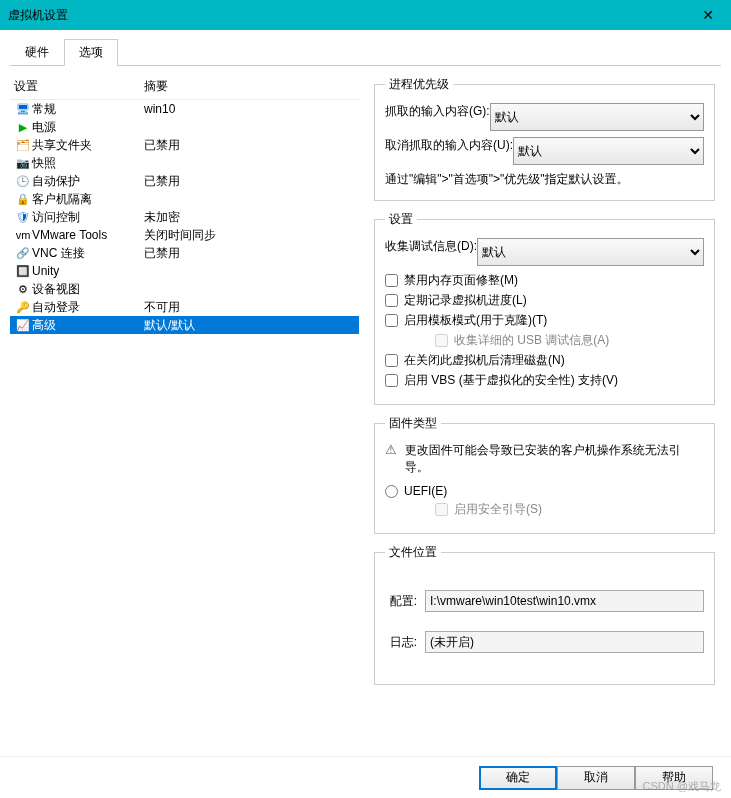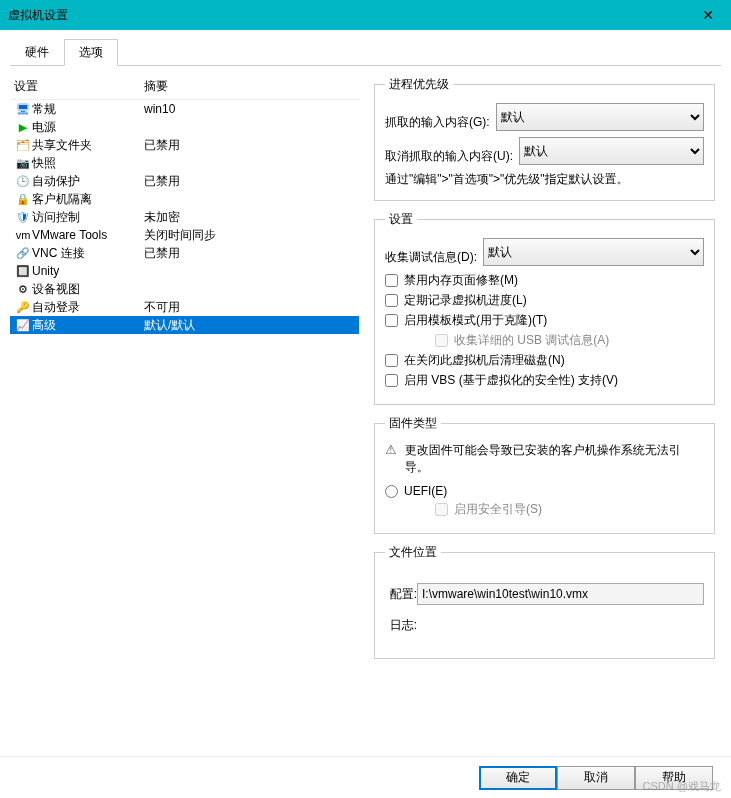--- a/index.html
+++ b/index.html
@@ -17,33 +17,33 @@
 .list-header .col1 { width: 130px; }
 .list-body { flex: 1; border-right: 1px solid #fff; }
 .row { display: flex; align-items: center; height: 18px; padding-left: 4px; cursor: pointer; }
 .row.selected { background: #0078d7; color: #fff; }
 .row .icon { width: 18px; display: inline-flex; justify-content: center; font-size: 11px; }
 .row .name { width: 112px; }
 .row .summary { }
 .right { flex: 1; display: flex; flex-direction: column; gap: 10px; padding-right: 6px; }
 fieldset { border: 1px solid #ccc; padding: 10px 10px 12px 10px; }
 legend { padding: 0 4px; }
-.frow { display: flex; align-items: flex-end; gap: 6px; margin-bottom: 6px; }
+.frow { display: flex; align-items: flex-start; margin-bottom: 6px; }
 .frow label { white-space: nowrap; }
 select { flex: 1; height: 28px; border: 1px solid #999; background: linear-gradient(#fafafa,#e8e8e8); }
 .note { margin-top: 4px; }
 .chk { display: flex; align-items: center; gap: 6px; margin: 3px 0 3px 0; }
 .chk input { width: 13px; height: 13px; }
 .chk.disabled { color: #888; }
 .indent { margin-left: 18px; padding-left: 32px; }
 .warn-row { display: flex; gap: 8px; align-items: flex-start; margin-bottom: 8px; }
 .warn-ico { font-size: 13px; color: #555; }
 .radio { display: flex; align-items: center; gap: 6px; margin: 3px 0; }
 .radio input { width: 13px; height: 13px; }
-.floc-row { display: flex; align-items: center; margin: 12px 0; }
+.floc-row { display: flex; align-items: center; gap: 8px; margin: 19px 0; }
 .floc-row .floc-label { width: 32px; text-align: right; }
 .floc-row input { flex: 1; height: 22px; border: 1px solid #aaa; padding: 0 4px; background: #f4f4f4; }
 .footer { height: 42px; display: flex; justify-content: flex-end; align-items: center; gap: 0; padding-right: 18px; border-top: 1px solid #eee; position: relative; }
 .footer button { width: 78px; height: 24px; border: 1px solid #999; background: linear-gradient(#fafafa,#e6e6e6); cursor: pointer; }
 .footer button.primary { border: 1px solid #0078d7; box-shadow: 0 0 0 1px #0078d7 inset; }
 .watermark { position: absolute; right: 10px; bottom: 4px; font-size: 11px; color: rgba(120,120,120,0.55); pointer-events: none; }
 .ico-green { color: #0a0; }
 .ico-blue { color: #06c; }
 .ico-orange { color: #c70; }
 </style>
@@ -199,20 +199,21 @@
       </fieldset>
 
       <fieldset>
         <legend>文件位置</legend>
         <div class="floc-row">
           <span class="floc-label">配置:</span>
           <input type="text" readonly="" value="I:\vmware\win10test\win10.vmx" style="">
         </div>
         <div class="floc-row">
           <span class="floc-label">日志:</span>
+          <input type="text" readonly="" value="(未开启)" style="">
         </div>
       </fieldset>
     </div>
   </div>
 </div>
 
 <div class="footer">
   <button class="primary">确定</button>
   <button>取消</button>
   <button>帮助</button>

